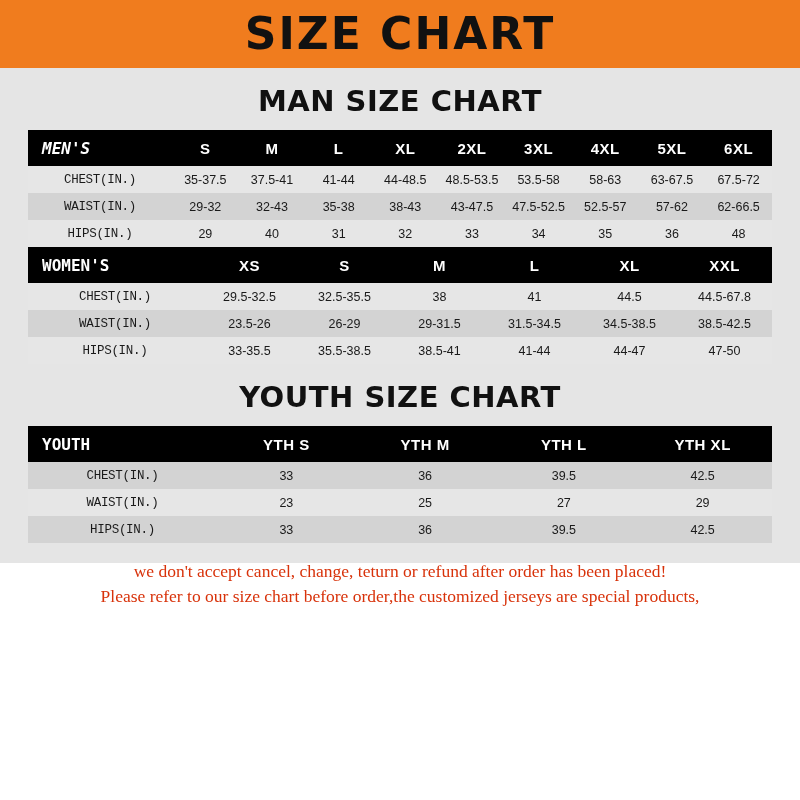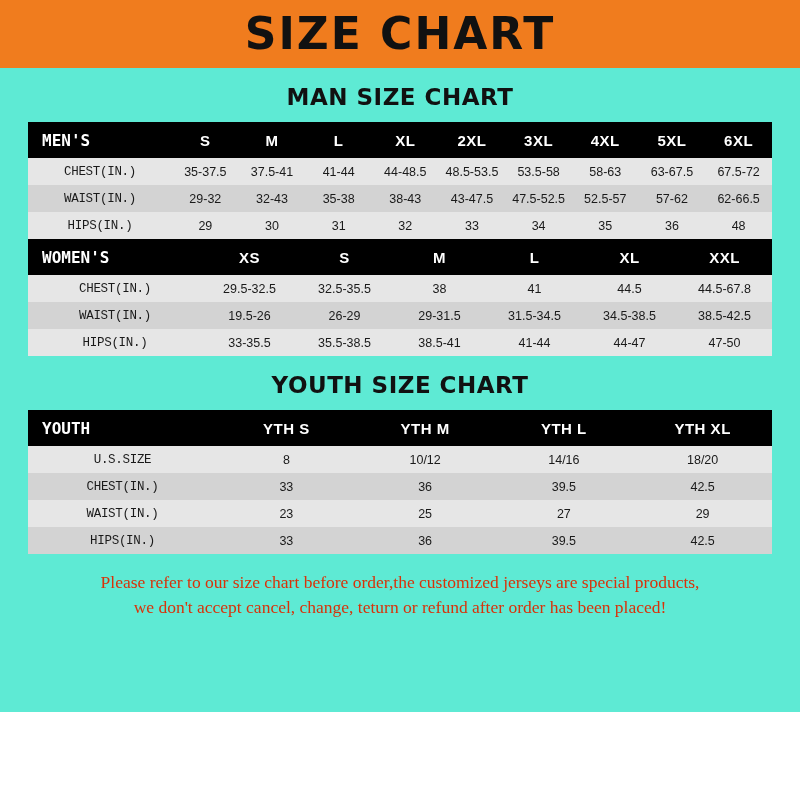--- a/index.html
+++ b/index.html
@@ -9,22 +9,22 @@
   body {
     width: 800px;
     height: 800px;
     background: #ffffff;
     font-family: "Liberation Sans", sans-serif;
     overflow: hidden;
   }
   .page {
     position: relative;
     width: 800px;
-    height: 712px;
-    background: #5eead4;
+    height: 563px;
+    background: #e5e5e5;
     box-sizing: border-box;
   }
   .banner {
     height: 68px;
     background: #f07c1e;
     display: flex;
     align-items: center;
     justify-content: center;
   }
   .banner-title {
@@ -36,21 +36,21 @@
     line-height: 1;
   }
   .content {
     padding: 0 28px;
     box-sizing: border-box;
   }
   .section-title {
     text-align: center;
     font-family: "DejaVu Sans", sans-serif;
     font-weight: bold;
-    font-size: 23px;
+    font-size: 29px;
     color: #111111;
     letter-spacing: 0.5px;
     margin: 16px 0 12px 0;
   }
   table.size-table {
     width: 100%;
     border-collapse: collapse;
     table-layout: fixed;
   }
   table.size-table th,
@@ -84,21 +84,21 @@
   }
   table.size-table tbody tr.even td {
     background: #d3d3d3;
   }
   table.size-table tbody td.rowlabel {
     font-family: Liberation Mono, monospace;
     font-size: 12.5px;
     letter-spacing: -0.3px;
     text-align: center;
   }
-  .men thead th.corner { width: 130px; }
+  .men thead th.corner { width: 130px; font-style: italic; }
   .women thead th.corner { width: 160px; }
   .youth thead th.corner { width: 175px; }
 
   .footer-note {
     margin-top: 16px;
     padding: 0 20px;
     text-align: center;
     color: #d8320a;
     font-family: "Liberation Serif", serif;
     font-size: 17.5px;
@@ -156,21 +156,21 @@
             <td>38-43</td>
             <td>43-47.5</td>
             <td>47.5-52.5</td>
             <td>52.5-57</td>
             <td>57-62</td>
             <td>62-66.5</td>
           </tr>
           <tr class="odd">
             <td class="rowlabel">HIPS(IN.)</td>
             <td>29</td>
-            <td>30</td>
+            <td>40</td>
             <td>31</td>
             <td>32</td>
             <td>33</td>
             <td>34</td>
             <td>35</td>
             <td>36</td>
             <td>48</td>
           </tr>
         </tbody>
       </table>
@@ -194,21 +194,21 @@
             <td class="rowlabel">CHEST(IN.)</td>
             <td>29.5-32.5</td>
             <td>32.5-35.5</td>
             <td>38</td>
             <td>41</td>
             <td>44.5</td>
             <td>44.5-67.8</td>
           </tr>
           <tr class="even">
             <td class="rowlabel">WAIST(IN.)</td>
-            <td>19.5-26</td>
+            <td>23.5-26</td>
             <td>26-29</td>
             <td>29-31.5</td>
             <td>31.5-34.5</td>
             <td>34.5-38.5</td>
             <td>38.5-42.5</td>
           </tr>
           <tr class="odd">
             <td class="rowlabel">HIPS(IN.)</td>
             <td>33-35.5</td>
             <td>35.5-38.5</td>
@@ -227,27 +227,20 @@
         <thead>
           <tr>
             <th class="corner">YOUTH</th>
             <th>YTH S</th>
             <th>YTH M</th>
             <th>YTH L</th>
             <th>YTH XL</th>
           </tr>
         </thead>
         <tbody>
-          <tr class="odd">
-            <td class="rowlabel">U.S.SIZE</td>
-            <td>8</td>
-            <td>10/12</td>
-            <td>14/16</td>
-            <td>18/20</td>
-          </tr>
           <tr class="even">
             <td class="rowlabel">CHEST(IN.)</td>
             <td>33</td>
             <td>36</td>
             <td>39.5</td>
             <td>42.5</td>
           </tr>
           <tr class="odd">
             <td class="rowlabel">WAIST(IN.)</td>
             <td>23</td>
@@ -260,18 +253,18 @@
             <td>33</td>
             <td>36</td>
             <td>39.5</td>
             <td>42.5</td>
           </tr>
         </tbody>
       </table>
     </div>
 
     <div class="footer-note">
+      <div>we don't accept cancel, change, teturn or refund after order has been placed!</div>
       <div>Please refer to our size chart before order,the customized jerseys are special products,</div>
-      <div>we don't accept cancel, change, teturn or refund after order has been placed!</div>
     </div>
 
   </div>
 </div>
 
 </body></html>

